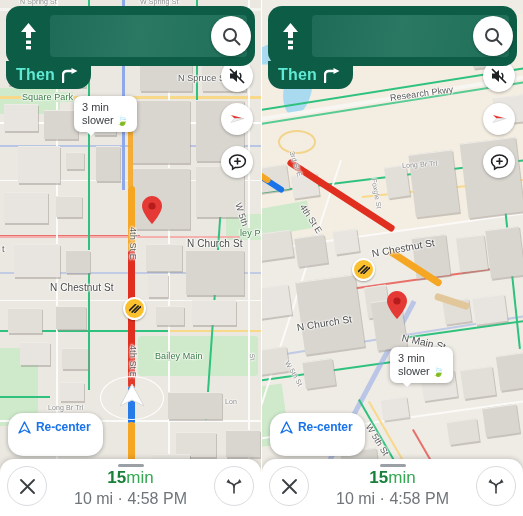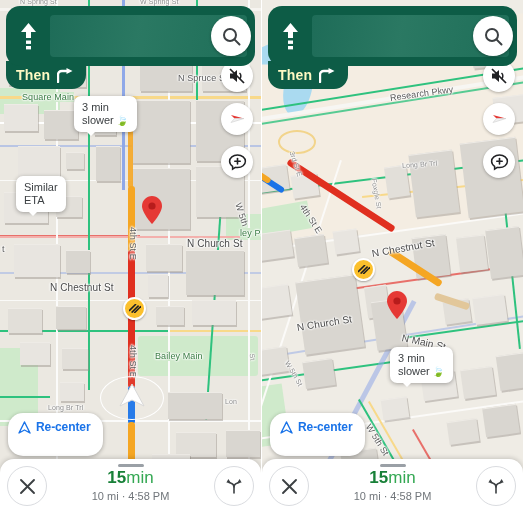--- a/index.html
+++ b/index.html
@@ -39,21 +39,21 @@
 
   
   .navhead{position:absolute;left:6px;top:6px;width:249px;height:60px;background:#0d5c46;border-radius:14px;z-index:30;display:flex;align-items:center;}
   .nav-arrow{width:44px;height:60px;display:flex;align-items:center;justify-content:center;}
   .nav-street{flex:1;height:42px;margin-right:8px;border-radius:4px;
       background:linear-gradient(100deg,#1f6d59 0%,#2c7a64 45%,#20705a 100%);opacity:.95;}
   .searchbtn{position:absolute;right:4px;top:10px;width:40px;height:40px;border-radius:50%;background:#fff;
       display:flex;align-items:center;justify-content:center;box-shadow:0 1px 3px rgba(0,0,0,.3);z-index:31;}
   .thenbar{position:absolute;left:6px;top:61px;height:28px;padding:0 12px 0 10px;background:#0d5c46;
       border-radius:0 0 14px 14px;display:flex;align-items:center;gap:7px;z-index:29;}
-  .thenbar .t{color:#fef9c3;font-size:14px;font-weight:700;letter-spacing:.2px;}
+  .thenbar .t{color:#5eead4;font-size:16px;font-weight:700;letter-spacing:.2px;}
 
   
   .rbtns{position:absolute;right:8px;top:60px;z-index:28;display:flex;flex-direction:column;gap:11px;align-items:center;}
   .rbtn{width:32px;height:32px;border-radius:50%;background:#fff;display:flex;align-items:center;justify-content:center;
         box-shadow:0 1px 3px rgba(0,0,0,.28);}
 
   
   .bubble{position:absolute;background:#fff;border-radius:7px;padding:5px 8px;font-size:11px;color:#3c4043;line-height:13px;
           box-shadow:0 1px 4px rgba(0,0,0,.32);z-index:20;white-space:nowrap;}
   .bubble .leaf{color:#1e8e3e;font-size:10px;}
@@ -73,21 +73,21 @@
             display:flex;align-items:center;gap:5px;box-shadow:0 1px 4px rgba(0,0,0,.3);z-index:26;}
   .recenter .lbl{color:#1a73e8;font-size:12px;font-weight:700;letter-spacing:-.1px;}
 
   
   .sheet{position:absolute;left:0;right:0;bottom:0;height:57px;background:#fff;border-radius:14px 14px 0 0;z-index:40;
          box-shadow:0 -1px 5px rgba(0,0,0,.18);}
   .grabber{position:absolute;left:50%;transform:translateX(-50%);top:5px;width:26px;height:3px;border-radius:2px;background:#9aa0a6;}
   .sheet .eta{position:absolute;left:0;right:0;top:9px;text-align:center;font-size:17px;line-height:20px;}
   .sheet .eta .num{color:#188038;font-weight:700;}
   .sheet .eta .unit{color:#34a853;font-weight:400;}
-  .sheet .sub{position:absolute;left:0;right:0;top:31px;text-align:center;font-size:11px;color:#70757a;}
+  .sheet .sub{position:absolute;left:0;right:0;top:31px;text-align:center;font-size:16px;color:#70757a;}
   .cbtn{position:absolute;bottom:10px;width:38px;height:38px;border-radius:50%;border:1px solid #dadce0;background:#fff;
         display:flex;align-items:center;justify-content:center;}
   .cbtn.close{left:7px;}
   .cbtn.routes{right:7px;}
 </style>
 </head>
 <body>
 
 <div class="app">
 
@@ -182,21 +182,21 @@
       </svg>
 
       <div class="poscircle" style="left:100px;top:376px;"></div>
       <svg class="poschev" style="left:118px;top:382px;" width="28" height="26" viewBox="0 0 28 26">
         <path d="M14 2 L26 24 L14 18 L2 24 Z" fill="#ffffff" stroke="#d8d8d8" stroke-width="1"></path>
       </svg>
 
       <div id="labels-left">
           <div class="mlabel tiny" style="left: 20px; top: -2px; transform-origin: 0px 50%;">N Spring St</div>
           <div class="mlabel tiny" style="left: 140px; top: -2px; transform-origin: 0px 50%;">W Spring St</div>
-          <div class="mlabel park" style="left: 22px; top: 92px; transform-origin: 0px 50%;">Square Main</div>
+          <div class="mlabel park" style="left: 22px; top: 92px; transform-origin: 0px 50%;">Square Park</div>
           <div class="mlabel" style="left: 178px; top: 73px; transform-origin: 0px 50%;">N Spruce St</div>
           <div class="mlabel big" style="left: 187px; top: 238px; transform-origin: 0px 50%;">N Church St</div>
           <div class="mlabel big" style="left: 50px; top: 282px; transform-origin: 0px 50%;">N Chestnut St</div>
           <div class="mlabel park" style="left: 155px; top: 351px; transform-origin: 0px 50%;">Bailey Main</div>
           <div class="mlabel" style="left: 133px; top: 222px; transform: rotate(90deg); transform-origin: 0px 50%;">4th St E</div>
           <div class="mlabel" style="left: 133px; top: 340px; transform: rotate(90deg); transform-origin: 0px 50%;">4th St E</div>
           <div class="mlabel" style="left: 238px; top: 198px; transform: rotate(72deg); transform-origin: 0px 50%;">W 5th St</div>
           <div class="mlabel park" style="left: 240px; top: 228px; transform-origin: 0px 50%;">ley Park</div>
           <div class="mlabel tiny" style="left: 48px; top: 404px; transform-origin: 0px 50%;">Long Br Trl</div>
           <div class="mlabel tiny" style="left: 225px; top: 398px; transform-origin: 0px 50%;">Lon</div>
@@ -251,24 +251,20 @@
         </svg>
       </div>
     </div>
 
     <div class="bubble" style="left:74px;top:96px;">
       <div>3 min</div>
       <div>
         <span>slower</span>
         <span class="leaf">🍃</span>
       </div>
-    </div>
-    <div class="bubble" style="left:16px;top:176px;">
-      <div>Similar</div>
-      <div>ETA</div>
     </div>
 
     <div class="recenter">
       <svg width="13" height="13" viewBox="0 0 13 13">
         <path d="M6.5 1 L12 12 L6.5 9 L1 12 Z" fill="none" stroke="#1a73e8" stroke-width="1.4" stroke-linejoin="round"></path>
       </svg>
       <span class="lbl">Re-center</span>
     </div>
 
     <div class="sheet">

